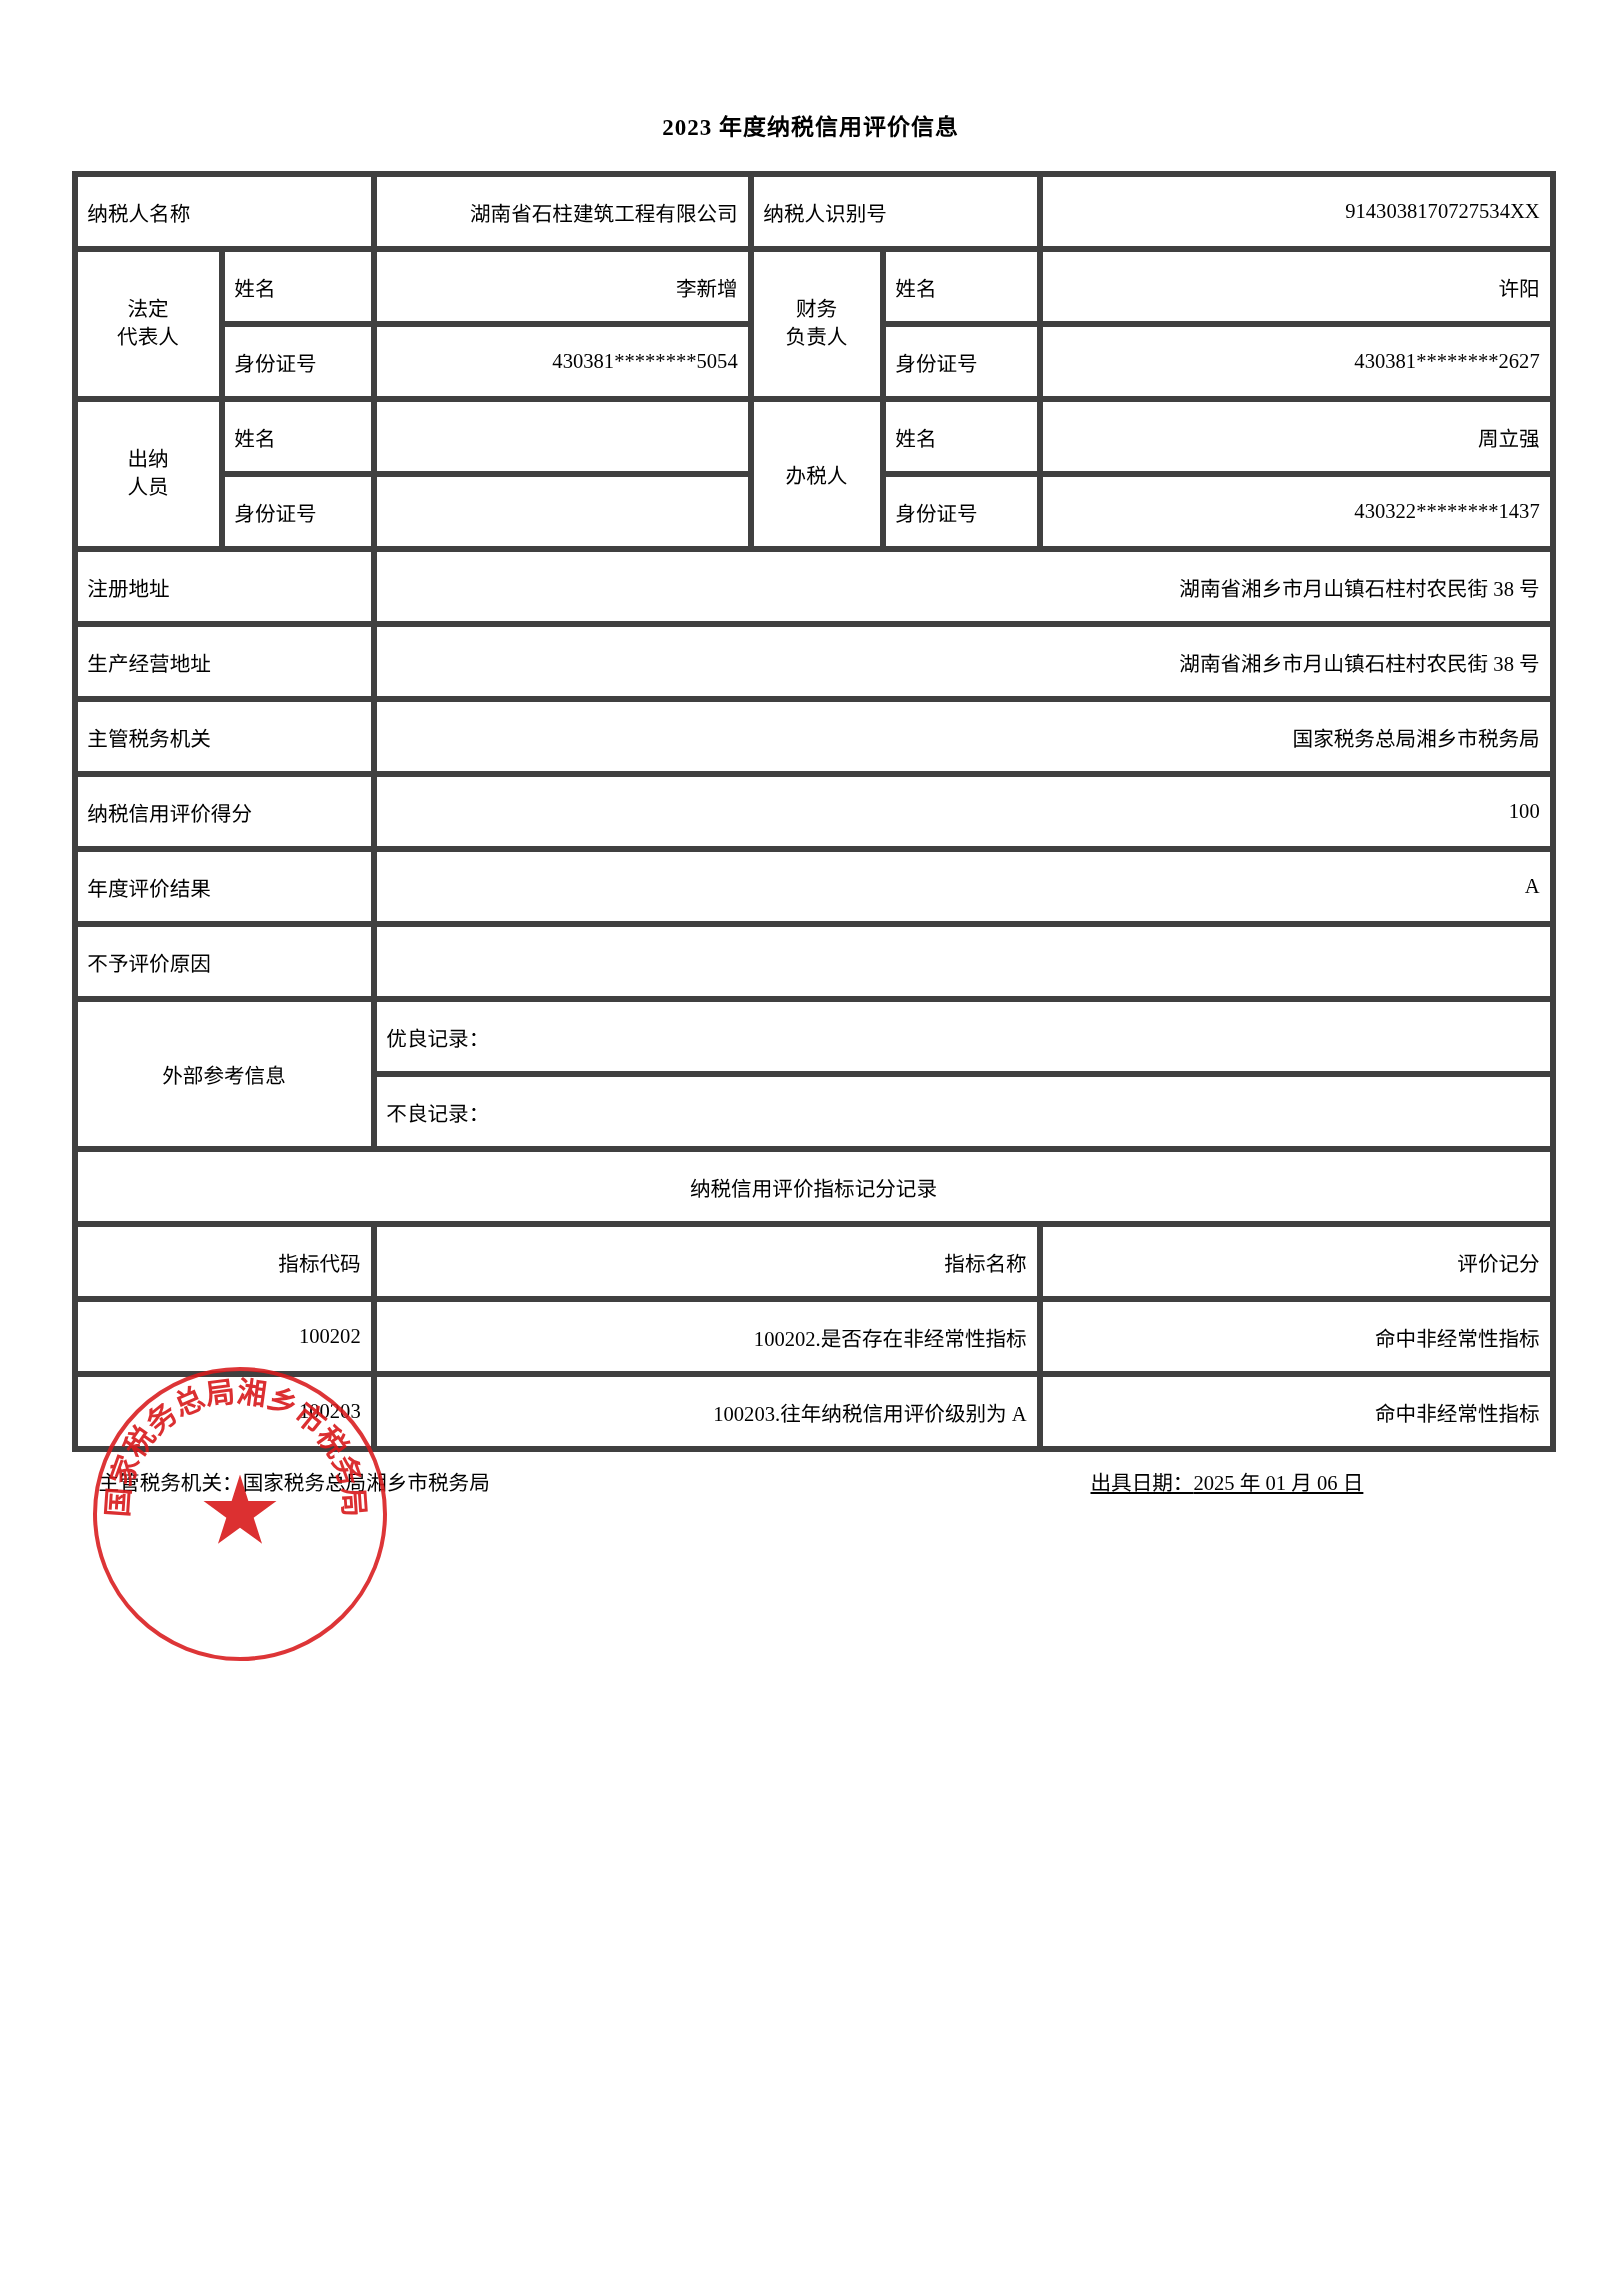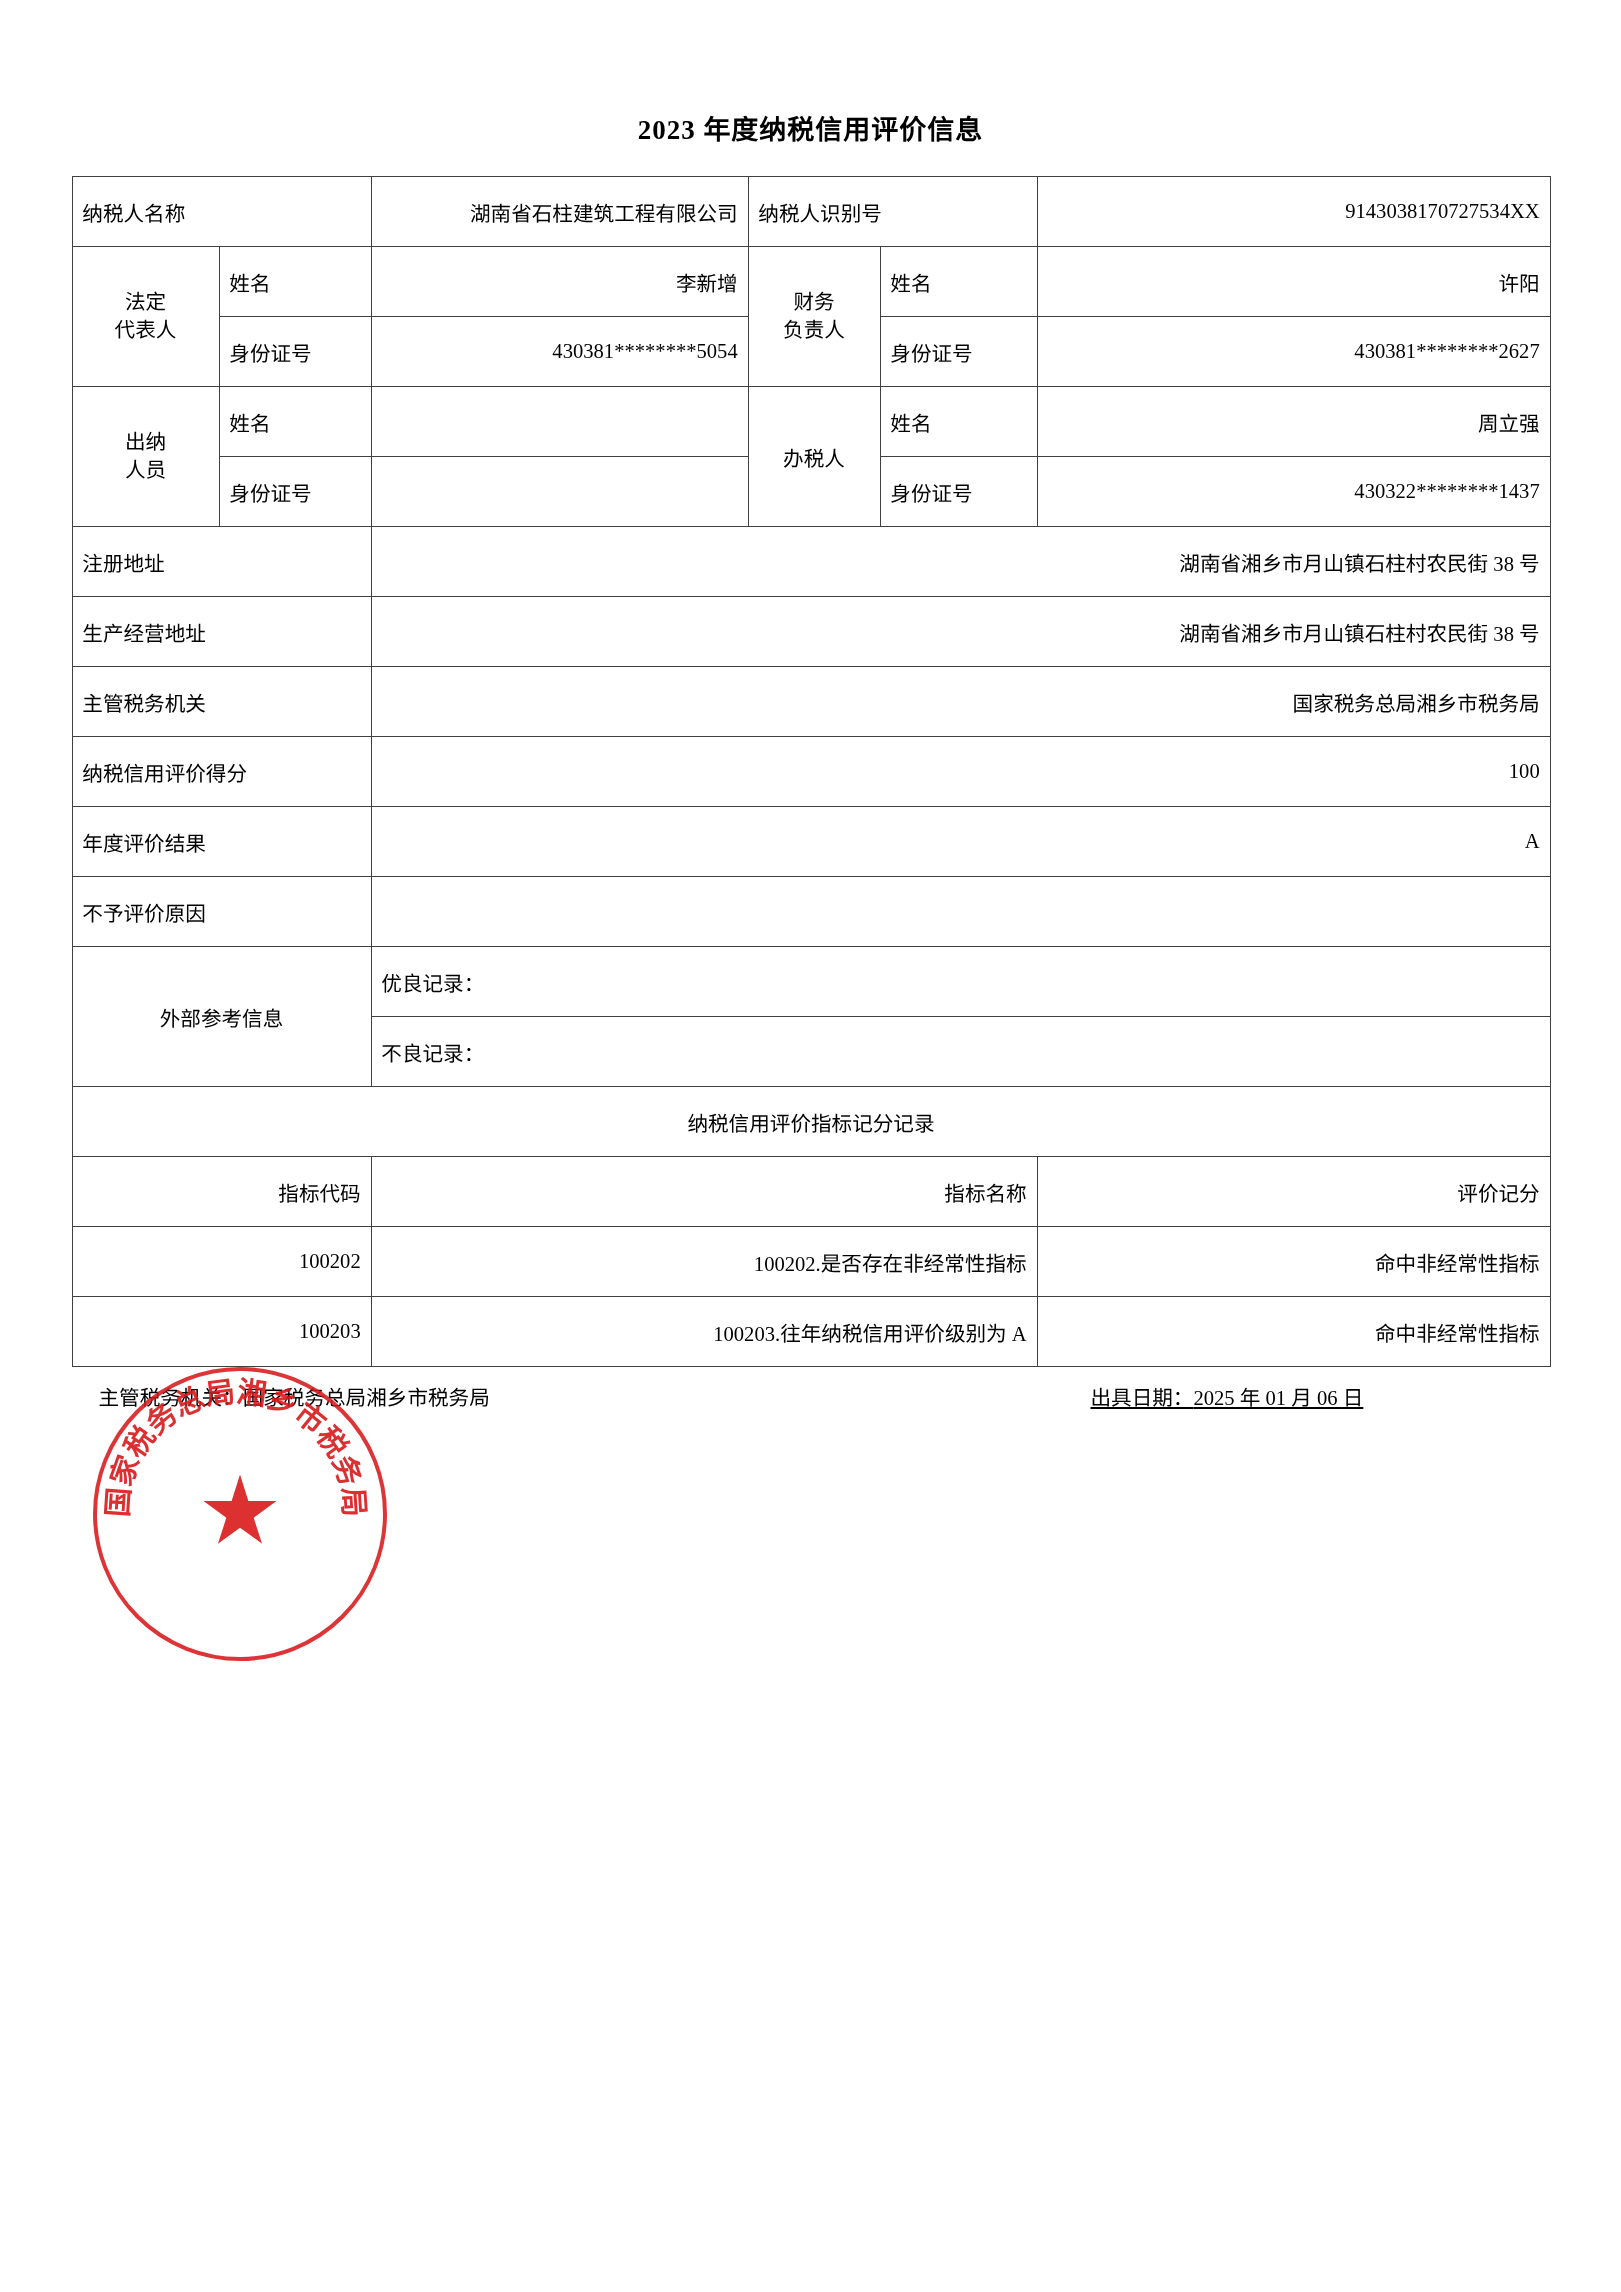--- a/index.html
+++ b/index.html
@@ -16,37 +16,37 @@
   }
   .page {
     position: relative;
     width: 1621px;
     height: 2293px;
     box-sizing: border-box;
     padding: 0;
   }
   .doc-title {
     text-align: center;
-    font-size: 27px;
+    font-size: 23px;
     font-weight: bold;
     letter-spacing: 1px;
     margin: 108px 0 29px 0;
     font-family: "Liberation Serif", "DejaVu Serif", serif;
   }
   .table-wrap {
     margin: 0 auto;
     width: 1478px;
   }
   table.main {
     border-collapse: collapse;
     width: 100%;
     table-layout: fixed;
   }
   table.main td {
-    border: 1px solid #404040;
+    border: 6px solid #404040;
     font-size: 20.6px;
     padding: 0 9.8px;
     height: 69px;
     vertical-align: middle;
     font-family: "Liberation Serif", "DejaVu Serif", serif;
   }
   .c { text-align: right; }
   .l { text-align: left; padding-left: 21.6px; }
   .lbl { text-align: left; padding-left: 21.6px; }
   .lbl-c { text-align: center; }

